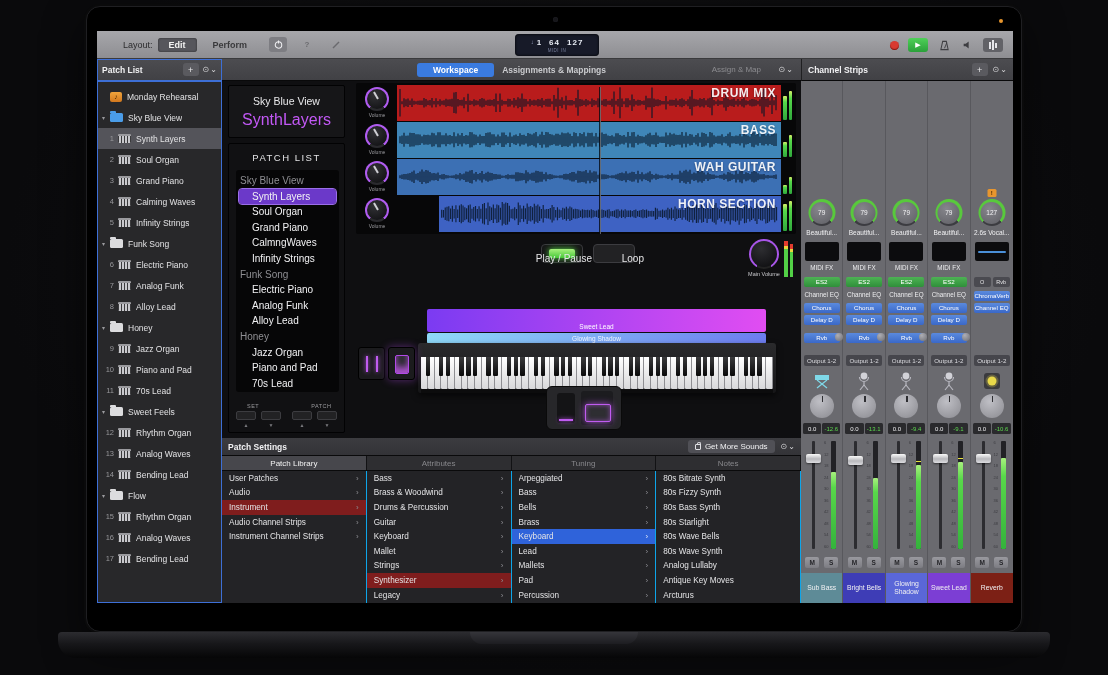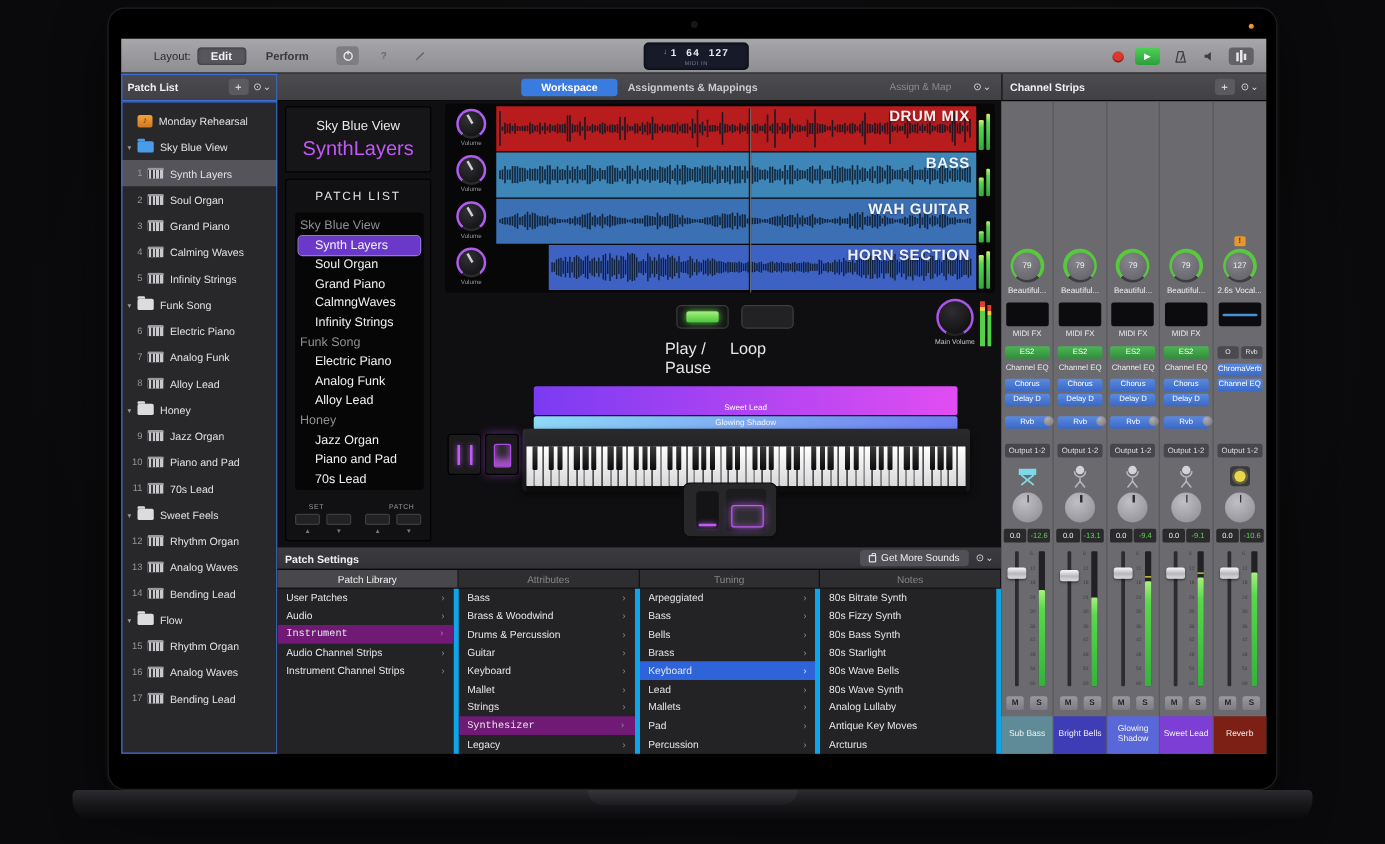--- a/index.html
+++ b/index.html
@@ -123,21 +123,21 @@
   .mbar { position:absolute; bottom:1px; width:3.5px; border-radius:1px;
     background:linear-gradient(#d6f06a, #56d84a 25%, #2fa83c); }
   .mbar.b1{ left:1px;} .mbar.b2{ left:6.5px;}
 
   
   .t-play { position:absolute; left:319px; top:163px; width:42px; height:19px; border-radius:4px;
     background:#161617; border:1px solid #3a3a3e; display:flex; align-items:center; justify-content:center;}
   .t-play i { width:26px; height:9px; border-radius:2px; background:linear-gradient(#a8f07e,#46c838); box-shadow:0 0 6px #58d84a;}
   .t-loop { position:absolute; left:371px; top:163px; width:42px; height:19px; border-radius:4px;
     background:#222224; border:1px solid #3c3c40;}
-  .t-lab { position:absolute; top:190px; color:#e6e6e8; font-size:13px; text-align:left; width:60px;}
+  .t-lab { position:absolute; top:172px; color:#e6e6e8; font-size:10px; text-align:right; width:60px;}
   .mainvol { position:absolute; left:527px; top:158px; width:30px; height:30px; border-radius:50%;
     background:conic-gradient(from 210deg, #a855e8 0deg 300deg, #222 300deg 360deg); }
   .mainvol::after { content:""; position:absolute; left:2px; top:2px; right:2px; bottom:2px; border-radius:50%;
     background:radial-gradient(circle at 40% 30%, #2e2e32, #0a0a0c);}
   .mv-lab { position:absolute; left:512px; top:190px; width:60px; text-align:center; color:#c8c8cc; font-size:5.5px;}
   .mv-meters { position:absolute; left:562px; top:158px; height:38px; display:flex; gap:2px;}
   .mv-meters i { display:block; width:3.5px; align-self:flex-end;
     background:linear-gradient(#e23c2e 0 5px, #e8d43c 5px 8px, #52d046 8px 100%);}
 
   
@@ -171,25 +171,25 @@
   .ps-hdr-right { margin-left:auto; display:flex; align-items:center; gap:6px;}
   .gms-btn { background:#505056; border-radius:3px; height:13px; padding:0 7px; display:flex; align-items:center; gap:4px;
     color:#f0f0f2; font-weight:normal; font-size:8px;}
   .bag { width:6px; height:6px; border:1px solid #e0e0e4; border-radius:1px; position:relative;}
   .bag::before { content:""; position:absolute; left:1px; top:-3px; width:2px; height:2px; border:1px solid #e0e0e4; border-bottom:none; border-radius:2px 2px 0 0;}
   .ps-tabs { height:15px; display:flex; background:#29292c; border-bottom:1px solid #0a0a0b;}
   .ps-tab { flex:1; display:flex; align-items:center; justify-content:center; font-size:8px; color:#87878b;
     border-right:1px solid #121214; background:#2e2e31;}
   .ps-tab.on { background:#47474c; color:#f2f2f2; }
   .ps-cols { display:flex; height:132px; background:#232326;}
-  .ps-col { flex:1; border-right:4px solid #0ea5e9; overflow:hidden;}
+  .ps-col { flex:1; border-right:1px solid #0ea5e9; overflow:hidden;}
   .ps-row { height:14.6px; display:flex; align-items:center; padding:0 7px; font-size:8.2px; color:#e4e4e6; white-space:nowrap;}
   .ps-row .lbl { flex:1; overflow:hidden; text-overflow:ellipsis;}
   .ps-row .rch { color:#8d8d92; font-size:8px;}
-  .ps-row.selgray { background:#701a75;font-family:Liberation Mono, monospace; }
+  .ps-row.selgray { background:#7f1d1d; }
   .ps-row.selblue { background:#2f63da; }
   .ps-row.selblue .rch { color:#dce6fa;}
 
   
   .cs-hdr { left:704px; width:212px; justify-content:space-between; padding:0 6px; border-left:1px solid #202022;}
   .cs-hdr .hgrp{display:flex; gap:5px; align-items:center;}
   .cswrap { position:absolute; left:704px; top:50px; width:212px; height:522px; background:#6a6a6f; display:flex;}
   .strip { position:relative; width:20%; height:100%; border-right:1px solid #58585d;}
   .strip:last-child { border-right:none;}
   .warn { position:absolute; left:50%; top:108px; transform:translateX(-50%); width:9px; height:8px;

